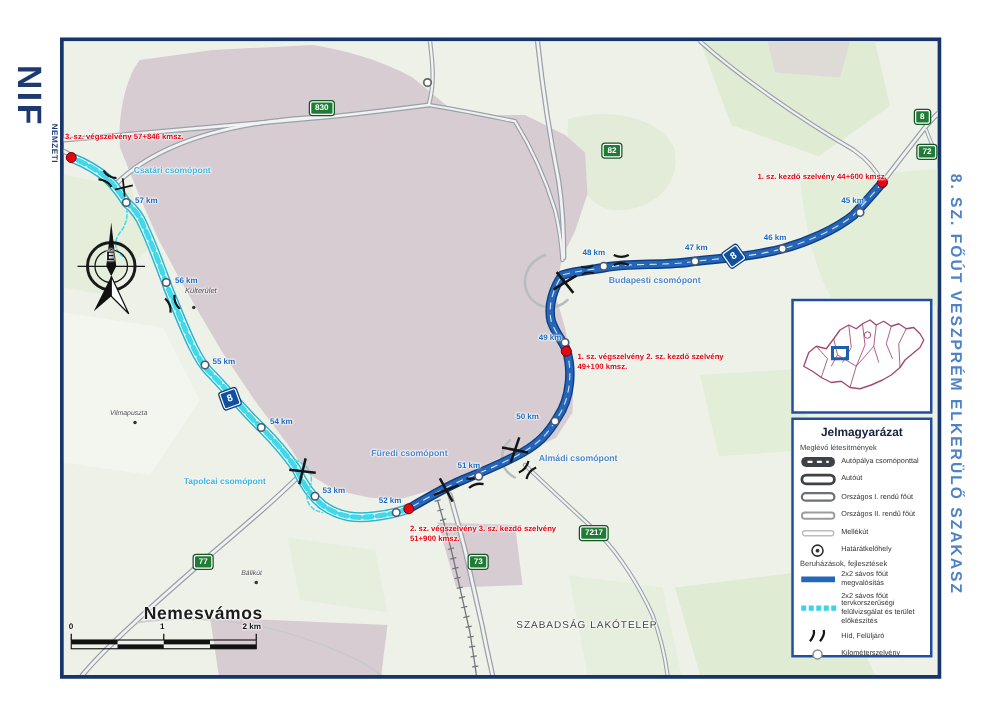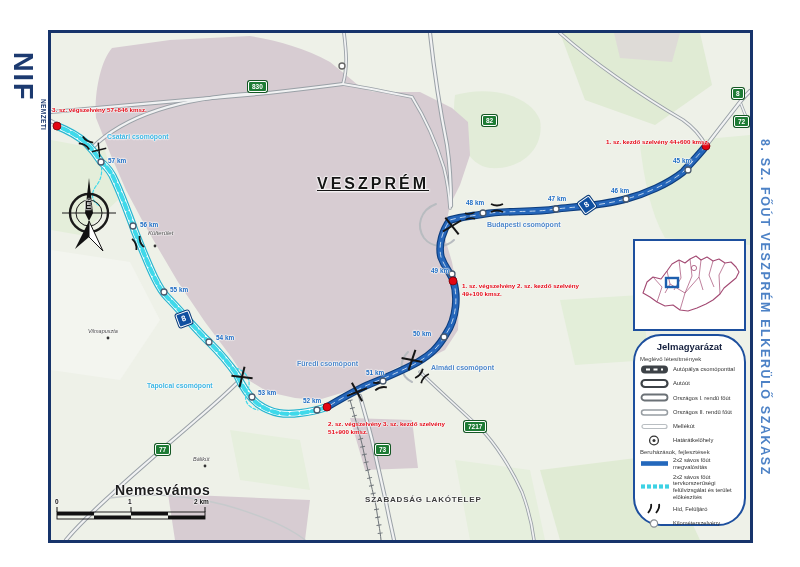--- a/index.html
+++ b/index.html
@@ -22,33 +22,33 @@
        text-shadow:0 0 2px #fff,0 0 2px #fff,0 0 2px #fff,0 0 2px #fff;}
   .city{font-size:16px;font-weight:800;letter-spacing:3px;color:#141414;text-decoration:underline;}
   .jl-c{font-size:6.8px;font-weight:700;color:#3cb6e3;}
   .jl-b{font-size:7px;font-weight:700;color:#4e88ca;}
   .km{font-size:6.4px;font-weight:700;color:#1a6ac2;}
   .red{font-size:6.2px;font-weight:700;color:#e30613;line-height:1.25;}
   .red span{display:block;}
   .pl-i{font-size:6px;font-style:italic;color:#4a4a4a;}
   .pl-s{font-size:5.5px;font-style:italic;color:#4a4a4a;}
   .town{font-size:14px;font-weight:700;color:#1d1d1d;letter-spacing:.5px;}
-  .area{font-size:8px;font-weight:700;color:#3c3c3c;letter-spacing:.8px;}
+  .area{font-size:8px;font-weight:400;color:#3c3c3c;letter-spacing:.8px;margin-left:48px;}
   .scl{font-size:6.5px;font-weight:700;color:#111;}
   .north{font-size:10px;font-weight:800;color:#111;}
   
   .shg{position:absolute;z-index:4;background:#1e7c35;color:#fff;font-size:6.5px;font-weight:700;
        padding:1px 3px;border:1px solid #fff;border-radius:2px;box-shadow:0 0 0 1px #145724;line-height:1.1;}
   .shb{position:absolute;z-index:4;width:12px;height:12px;background:#1050a0;color:#fff;font-size:8px;
        font-weight:700;text-align:center;line-height:12px;border:1px solid #fff;border-radius:2px;
        box-shadow:0 0 0 1px #0c3d7a;}
   
   .obox{position:absolute;z-index:3;background:#fff;border:2px solid #1d4f9e;box-sizing:border-box;}
   .inset{left:633px;top:239px;width:113px;height:92px;}
-  .legend{left:633px;top:334px;width:113px;height:192px;padding:4px 5px;border-radius:28px;}
+  .legend{left:633px;top:334px;width:113px;height:192px;padding:4px 5px;}
   .lg-title{font-size:9.5px;font-weight:800;color:#16213f;text-align:center;margin:1px 0 4px 0;}
   .lg-head{font-size:6px;color:#3e3e3e;margin:3px 0 2px 0;}
   .lg-row{display:flex;align-items:center;margin:0 0 3.2px 0;}
   .lg-sw{flex:0 0 30px;height:11px;}
   .lg-tx{font-size:5.8px;color:#333;line-height:1.15;padding-left:3px;}
 </style>
 </head>
 <body>
 <div class="stage">
 
@@ -209,21 +209,20 @@
       <line x1="131" y1="507" x2="131" y2="512" stroke="#111" stroke-width="1"></line>
       <line x1="205" y1="507" x2="205" y2="512" stroke="#111" stroke-width="1"></line>
       <rect x="57" y="512" width="37" height="3.5" fill="#111"></rect>
       <rect x="94" y="515.5" width="37" height="3.5" fill="#111"></rect>
       <rect x="131" y="512" width="37" height="3.5" fill="#111"></rect>
       <rect x="168" y="515.5" width="37" height="3.5" fill="#111"></rect>
       <rect x="57" y="512" width="148" height="7" fill="none" stroke="#111" stroke-width="0.9"></rect>
     </g>
   </svg>
 
-  <div class="lbl city" style="left:317px;top:175px;">VESZPRÉM</div>
 
   <div class="lbl jl-c" style="left:107px;top:133px;">Csatári csomópont</div>
   <div class="lbl jl-b" style="left:487px;top:221px;">Budapesti csomópont</div>
   <div class="lbl jl-c" style="left:147px;top:382px;">Tapolcai csomópont</div>
   <div class="lbl jl-b" style="left:297px;top:360px;">Füredi csomópont</div>
   <div class="lbl jl-b" style="left:431px;top:364px;">Almádi csomópont</div>
 
   <div class="lbl pl-i" style="left:148px;top:230px;">Külterület</div>
   <div class="lbl pl-s" style="left:88px;top:328px;">Vilmapuszta</div>
   <div class="lbl pl-s" style="left:193px;top:456px;">Bálikút</div>

